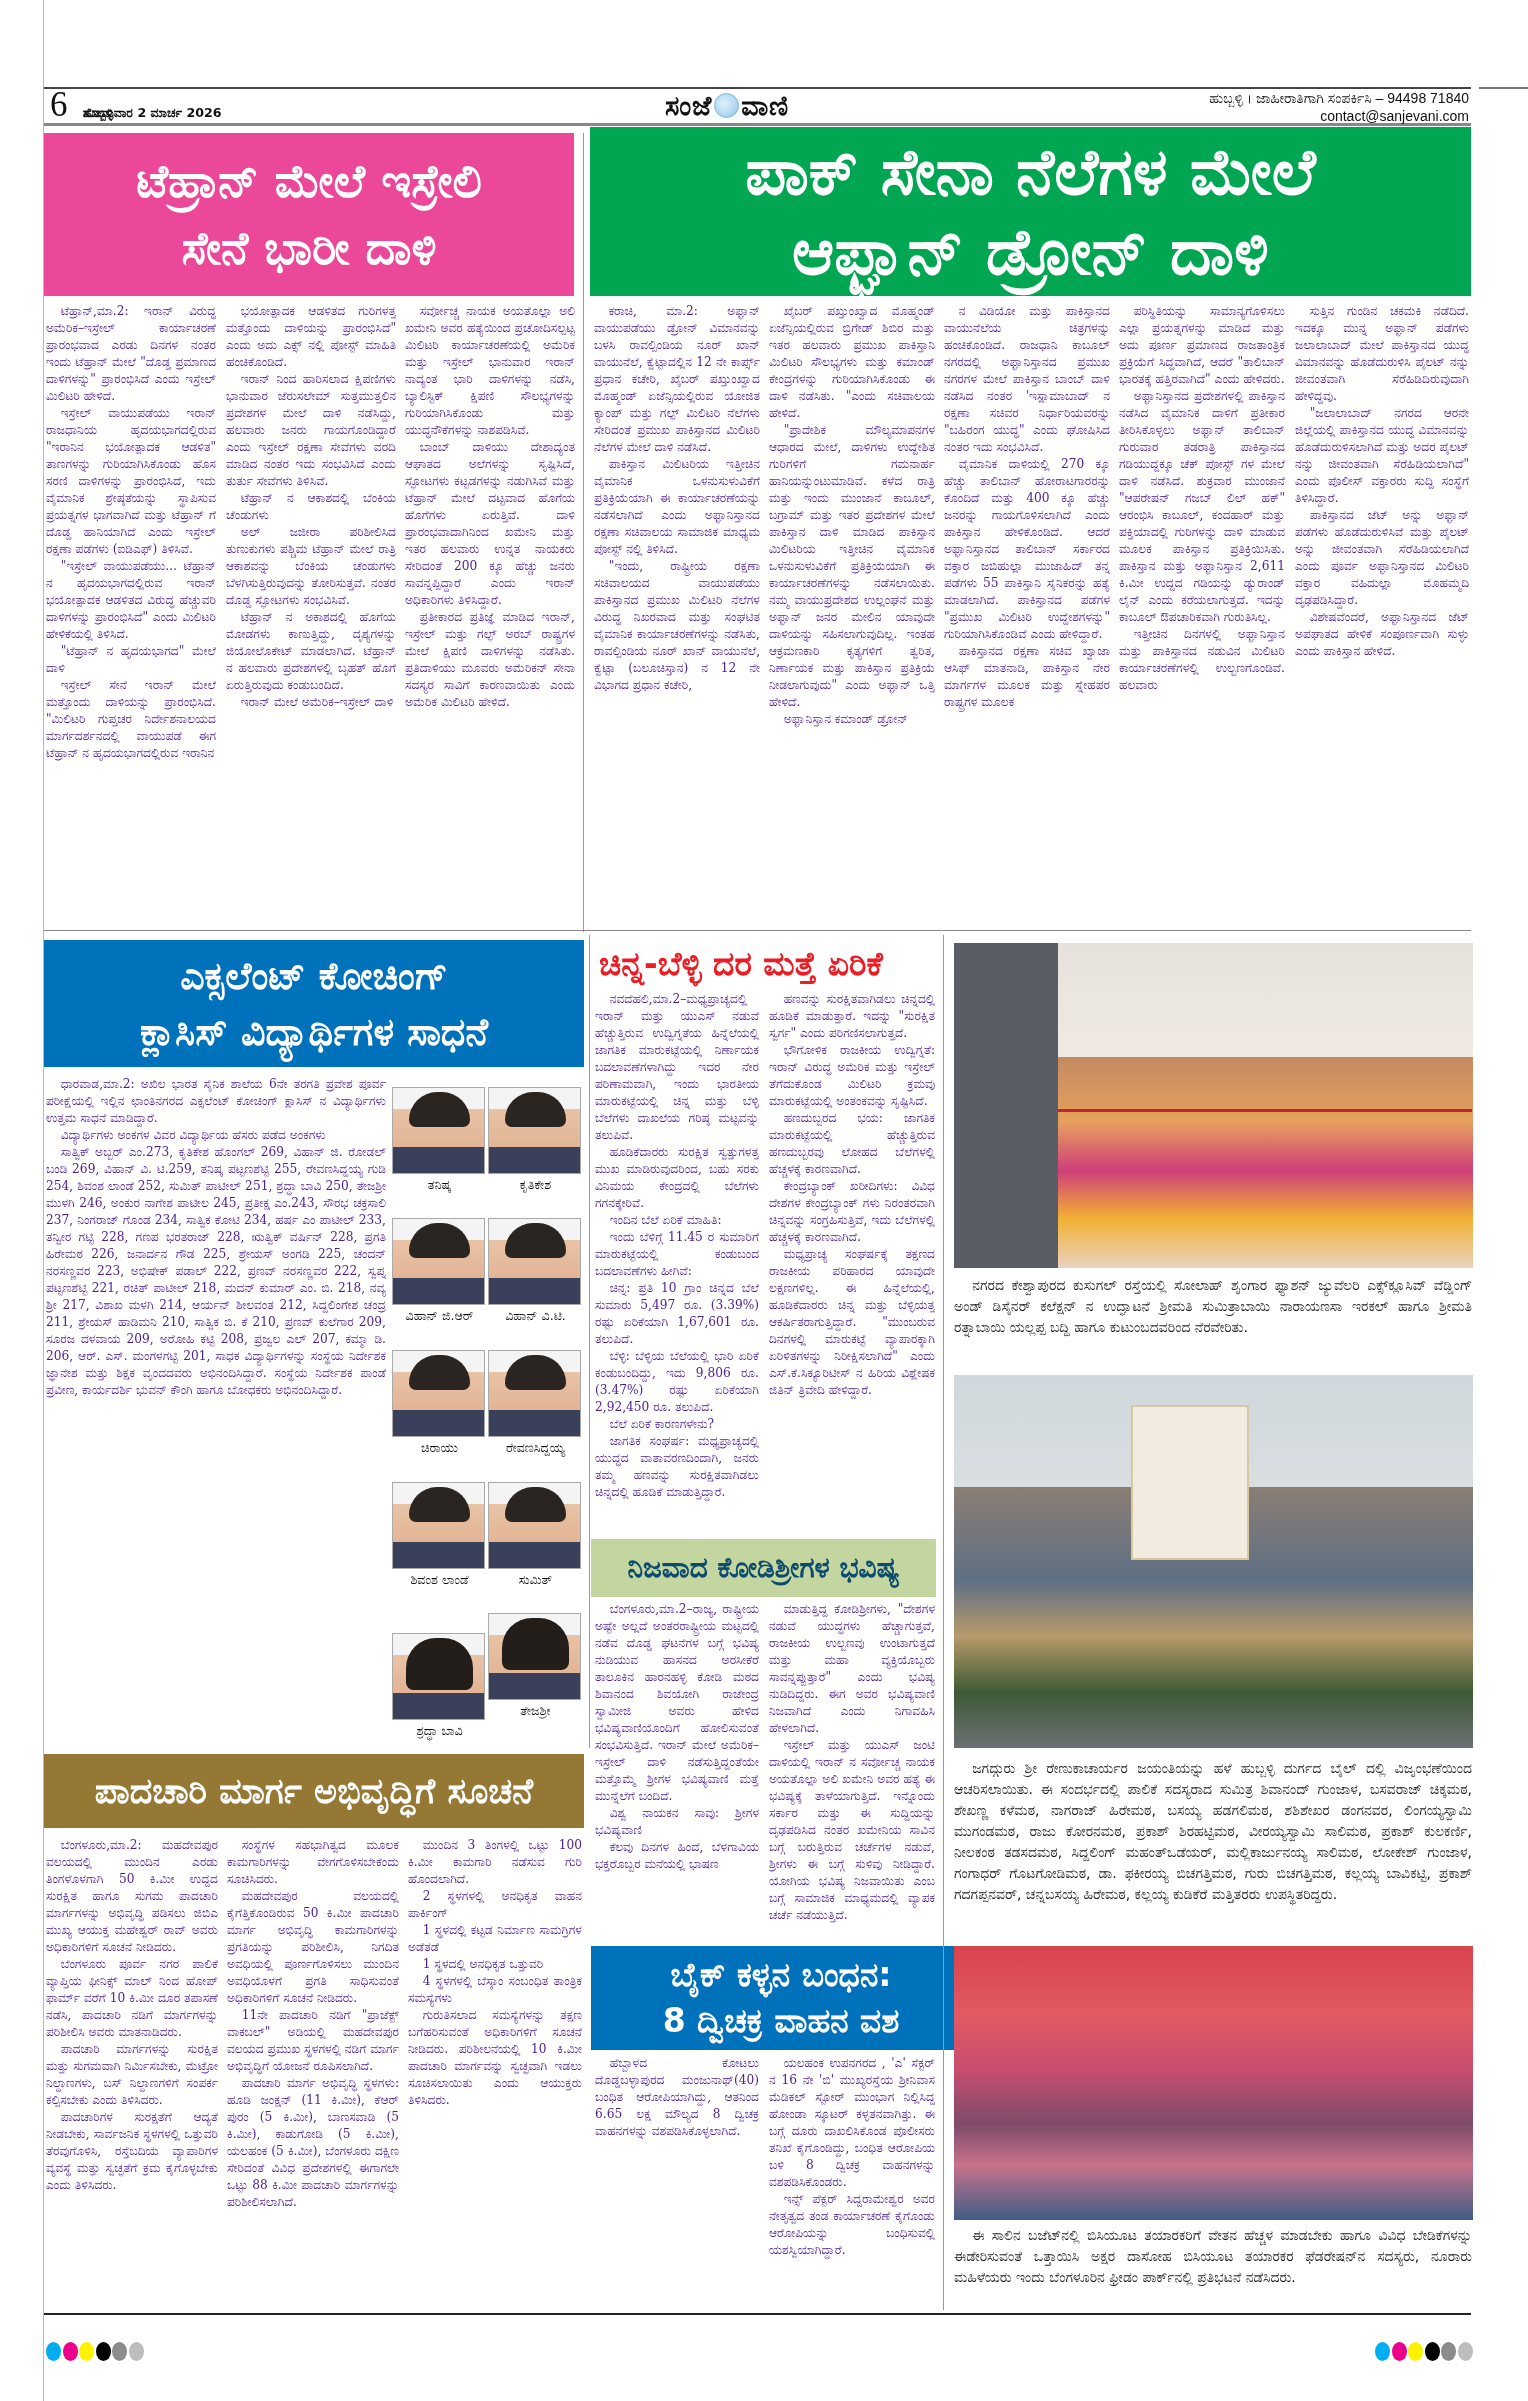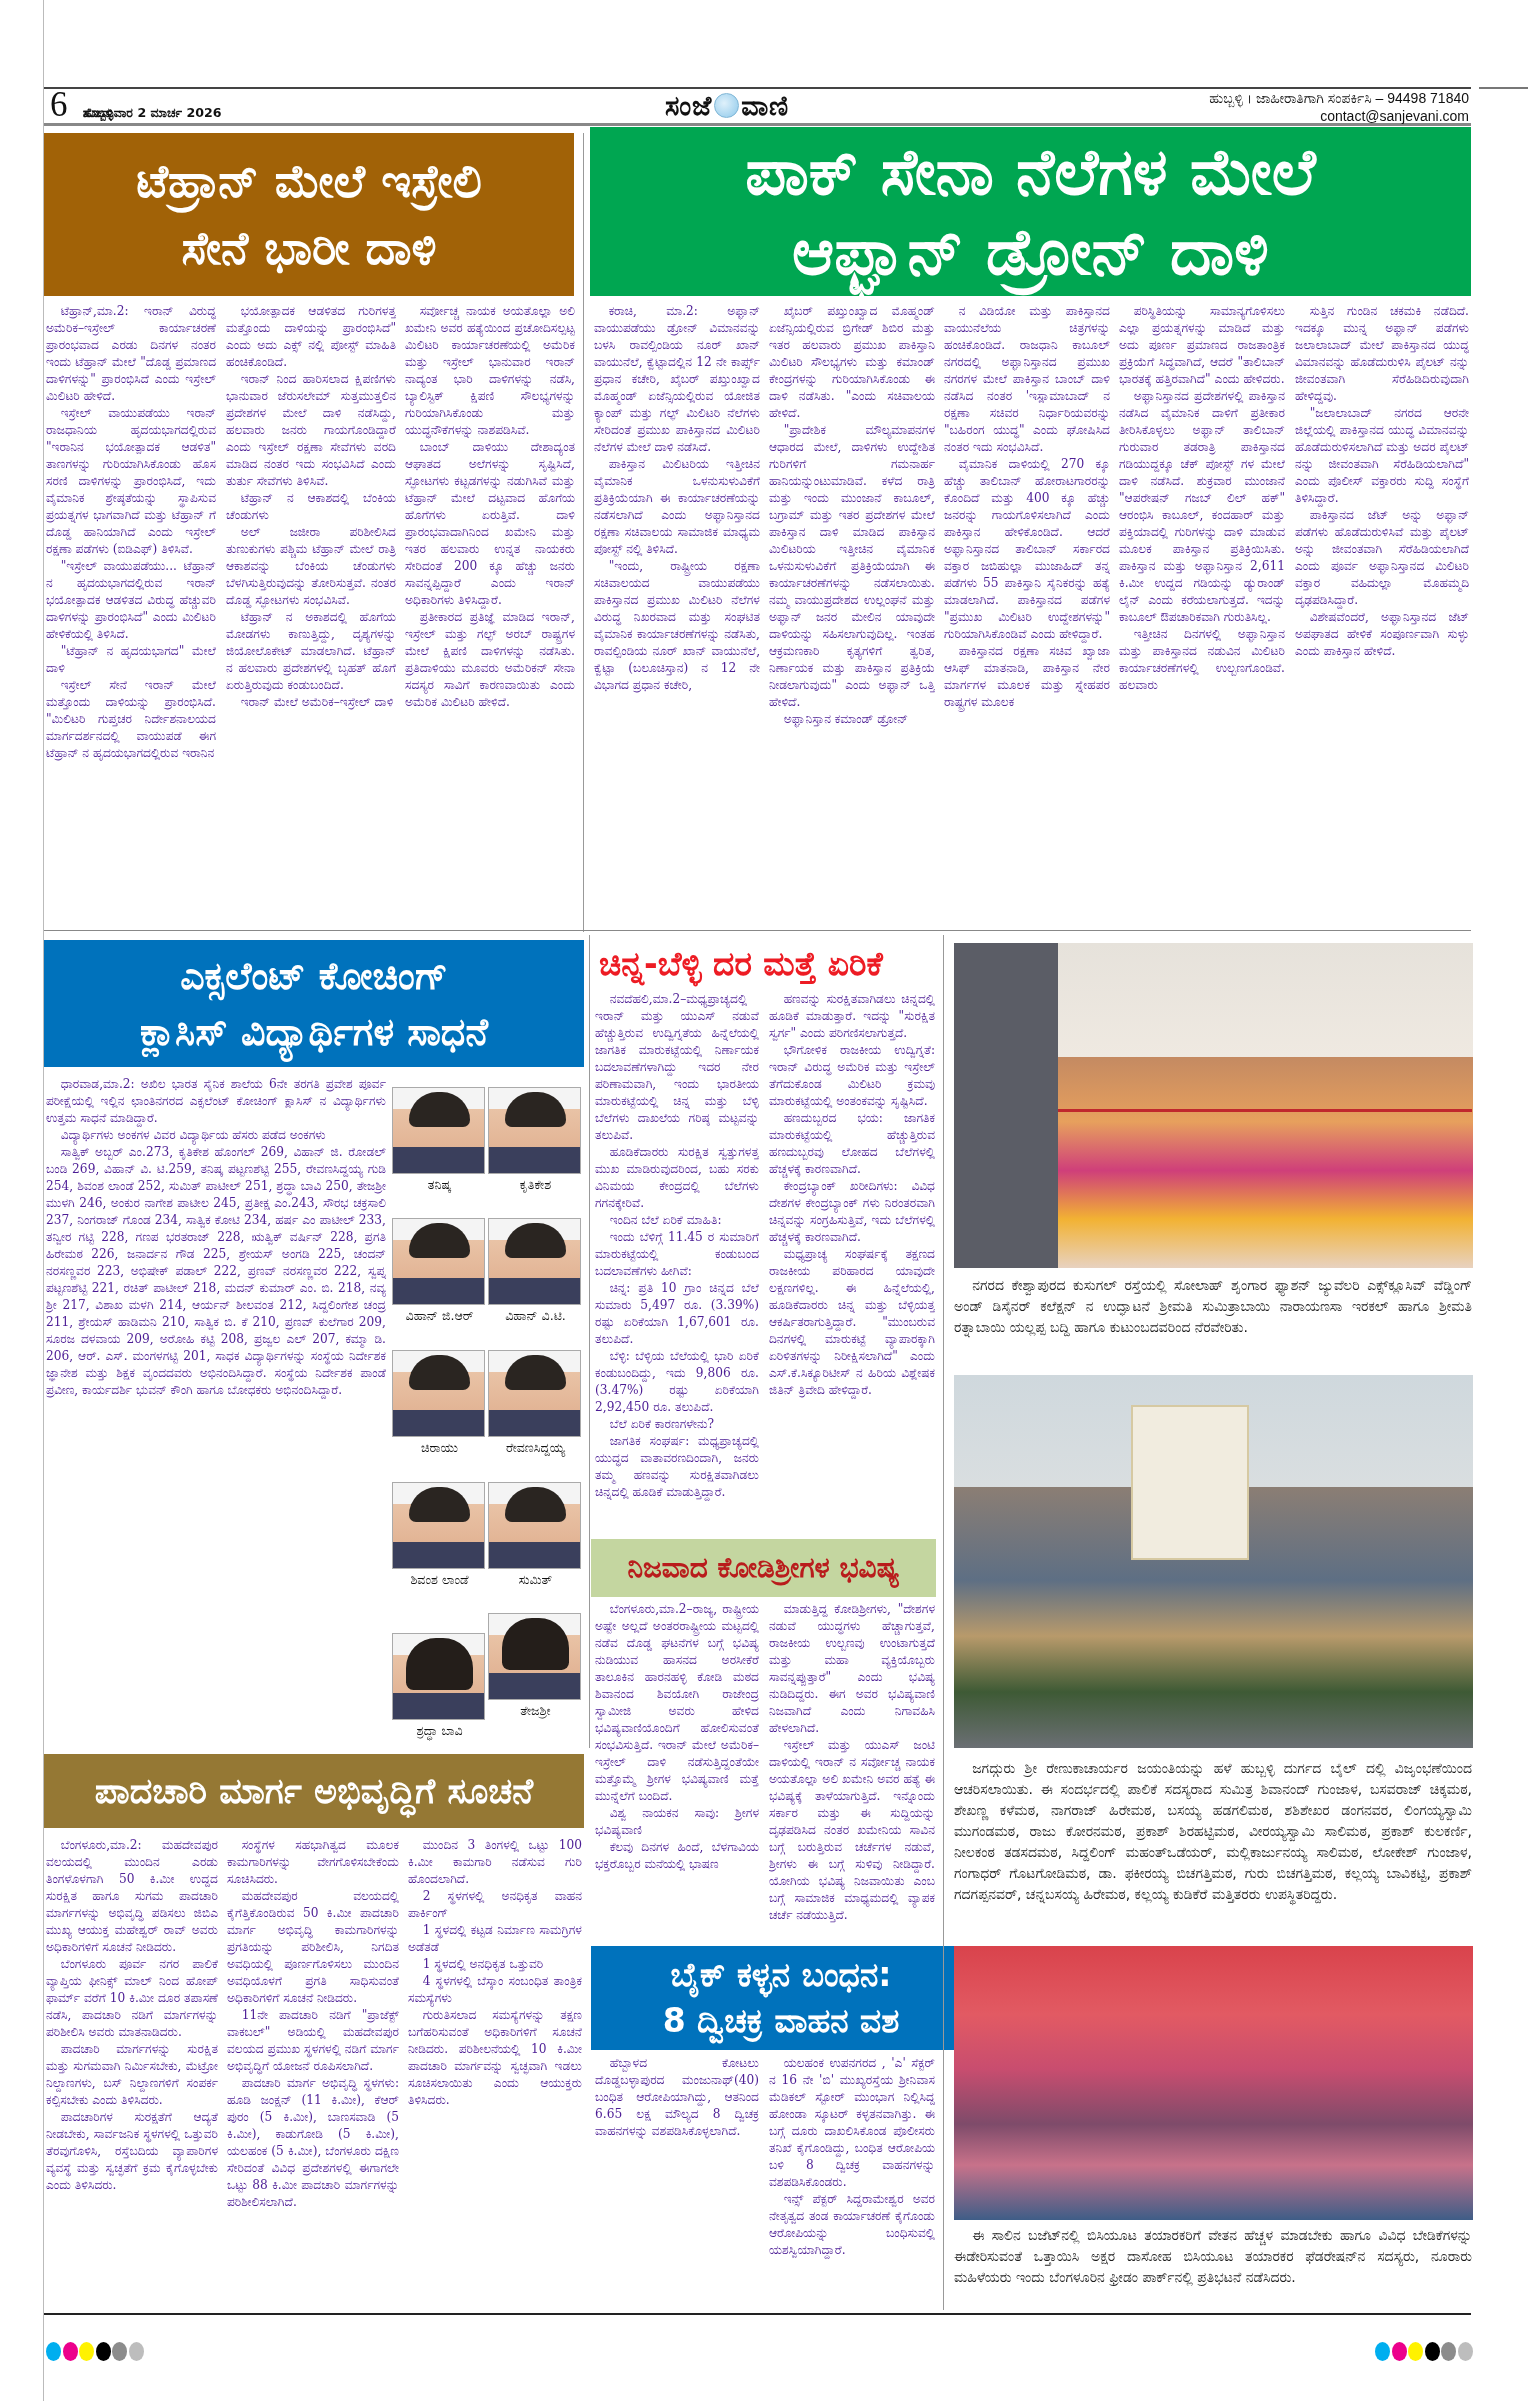--- a/index.html
+++ b/index.html
@@ -10,25 +10,25 @@
   .masthead-rule-top { position: absolute; left: 44px; top: 87px; width: 1427px; height: 1.5px; background: #444; }
   .masthead-rule-bottom { position: absolute; left: 44px; top: 123px; width: 1427px; height: 3px; background: #888; }
   .masthead-rule-right { position: absolute; left: 1479px; top: 87px; width: 50px; height: 1.5px; background: #777; }
   .page-num { left: 50px; top: 87px; font-family: "Liberation Serif", serif; font-size: 35px; line-height: 35px; }
   .city { left: 83px; top: 105px; font-family: "DejaVu Sans", sans-serif; font-size: 12.6px; font-weight: bold; }
   .date { left: 83px; top: 105px; font-family: "DejaVu Sans", sans-serif; font-size: 12.6px; font-weight: bold; }
   .logo { left: 665px; top: 89px; height: 33px; display: flex; align-items: center; font-family: "DejaVu Sans", sans-serif; font-weight: bold; font-size: 27px; letter-spacing: 0.7px; }
   .logo .globe { width: 25px; height: 25px; border-radius: 50%; background: radial-gradient(circle at 40% 40%, #dff1fb, #8dc8ea); border: 1.5px solid #7fb6d6; margin: 0 2.2px; }
   .contact { right: 59px; top: 89px; text-align: right; font-family: "Liberation Sans", sans-serif; font-size: 14px; line-height: 18px; }
   .head-box { display: flex; align-items: center; justify-content: center; text-align: center; color: #fff; font-family: "DejaVu Sans", sans-serif; font-weight: bold; }
-  .h-tehran { left: 44px; top: 133px; width: 530px; height: 163px; background: #a16207; font-size: 46px; line-height: 67px; }
+  .h-tehran { left: 44px; top: 133px; width: 530px; height: 163px; background: #ec4899; font-size: 46px; line-height: 67px; }
   .h-pak { left: 590px; top: 127px; width: 881px; height: 169px; background: #00a651; font-size: 64px; line-height: 80px; }
   .h-coaching { left: 44px; top: 940px; width: 540px; height: 127px; background: #0072bc; font-size: 38px; line-height: 56px; }
   .h-gold { left: 599px; top: 939px; width: 347px; height: 50px; color: #ed1c24; font-family: "DejaVu Sans", sans-serif; font-weight: bold; font-size: 33px; line-height: 50px; }
-  .h-koodi { left: 591px; top: 1539px; width: 345px; height: 58px; background: #c4d6a0; color: #b91c1c; font-size: 28px; line-height: 58px; }
+  .h-koodi { left: 591px; top: 1539px; width: 345px; height: 58px; background: #c4d6a0; color: #0c4a6e; font-size: 28px; line-height: 58px; }
   .h-pada { left: 44px; top: 1754px; width: 540px; height: 74px; background: #957834; font-size: 35px; line-height: 74px; }
   .h-bike { left: 591px; top: 1946px; width: 380px; height: 104px; background: #0072bc; font-size: 33px; line-height: 46px; }
   .col { font-family: "DejaVu Serif", serif; font-size: 12.2px; line-height 17px; line-height: 17px; text-align: justify; color: #4c1d95; overflow: hidden; }
   .col p { text-indent: 1.2em; }
   .col-rule { position: absolute; width: 0.7px; background: #999; }
   .photo { position: absolute; overflow: hidden; background: #ccc; }
   .caption { position: absolute; font-family: "DejaVu Sans", sans-serif; font-size: 14px; line-height: 21px; text-align: justify; color: #1a1a1a; }
   .caption p { text-indent: 1.3em; }
   .student { position: absolute; width: 95px; }
   .student .face { width: 93px; height: 87px; border: 0.7px solid #aaa; background: linear-gradient(#f4f4f4 0%, #f4f4f4 25%, #e9c3a6 25%, #e2b495 70%, #3a3f5c 70%, #3a3f5c 100%); position: relative; overflow: hidden; }

